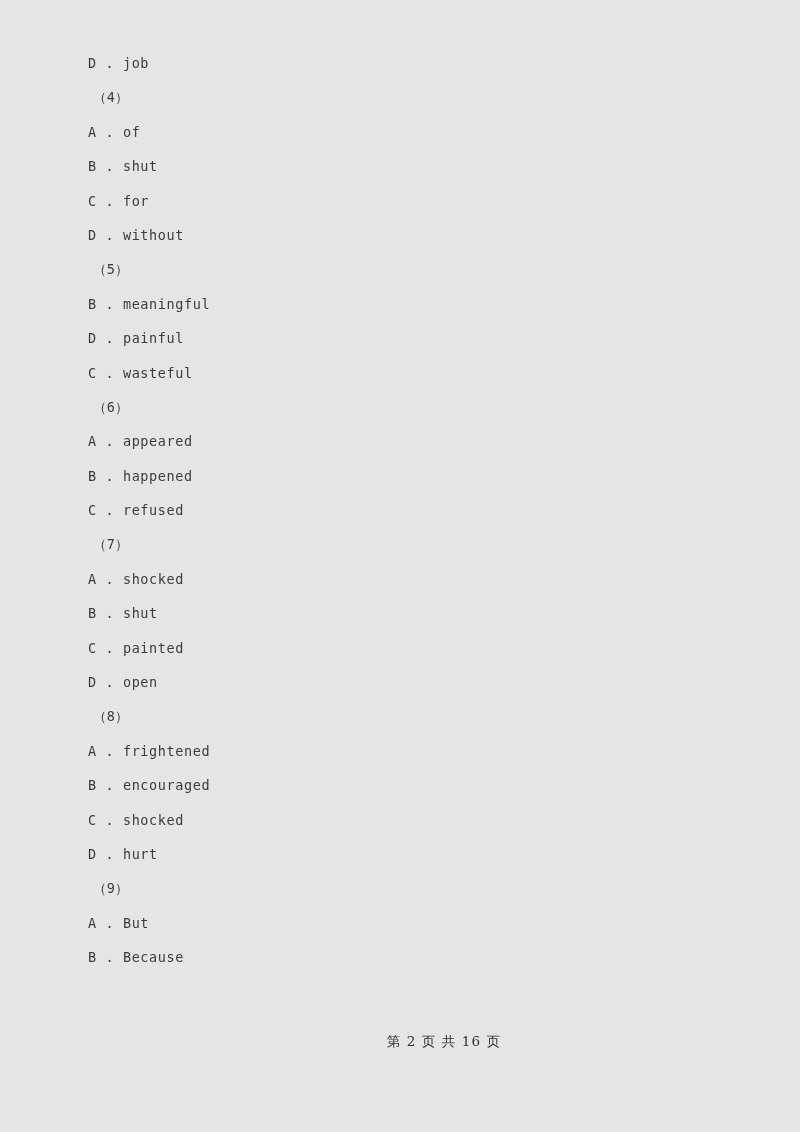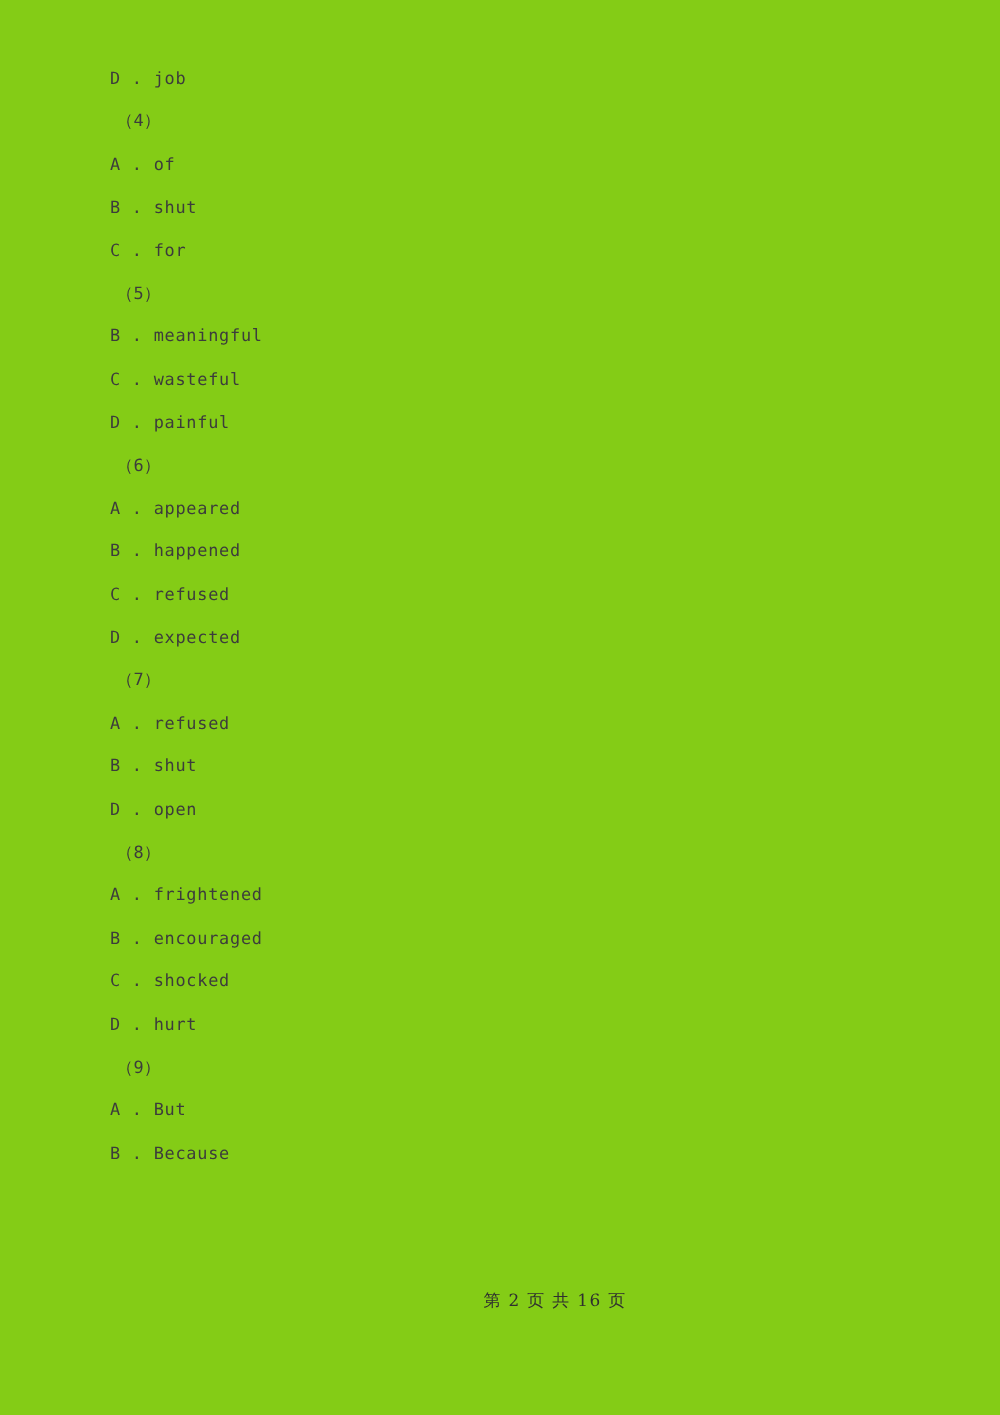--- a/index.html
+++ b/index.html
@@ -13,21 +13,21 @@
     position: relative;
     overflow: hidden;
     font-family: "DejaVu Sans Mono", "Liberation Mono", monospace;
     color: #3a3a3a;
     -webkit-font-smoothing: antialiased;
   }
 
   #page {
     position: absolute;
     inset: 0;
-    background: #84cc16;
+    background: #e5e5e5;
   }
 
   .content {
     position: absolute;
     left: 88px;
     top: 46px;
     width: 620px;
   }
 
   .line {
@@ -67,32 +67,33 @@
 </head>
 <body>
 
 <div id="page">
   <div class="content">
       <div class="line option">D . job</div>
       <div class="line qnum">（4）</div>
       <div class="line option">A . of</div>
       <div class="line option">B . shut</div>
       <div class="line option">C . for</div>
+      <div class="line option">D . without</div>
       <div class="line qnum">（5）</div>
       <div class="line option">B . meaningful</div>
+      <div class="line option">D . painful</div>
       <div class="line option">C . wasteful</div>
-      <div class="line option">D . painful</div>
       <div class="line qnum">（6）</div>
       <div class="line option">A . appeared</div>
       <div class="line option">B . happened</div>
       <div class="line option">C . refused</div>
-      <div class="line option">D . expected</div>
       <div class="line qnum">（7）</div>
-      <div class="line option">A . refused</div>
+      <div class="line option">A . shocked</div>
       <div class="line option">B . shut</div>
+      <div class="line option">C . painted</div>
       <div class="line option">D . open</div>
       <div class="line qnum">（8）</div>
       <div class="line option">A . frightened</div>
       <div class="line option">B . encouraged</div>
       <div class="line option">C . shocked</div>
       <div class="line option">D . hurt</div>
       <div class="line qnum">（9）</div>
       <div class="line option">A . But</div>
       <div class="line option">B . Because</div>
     </div>

